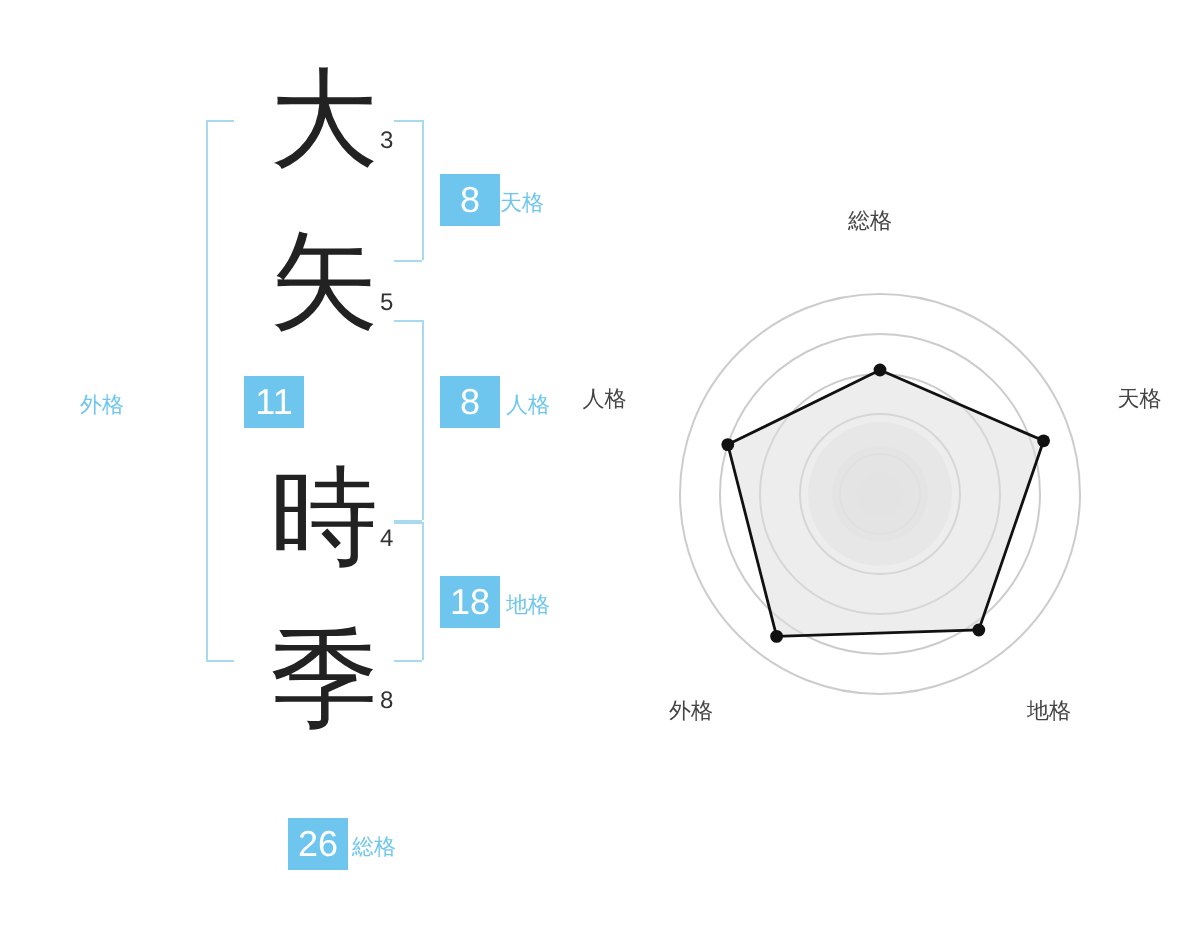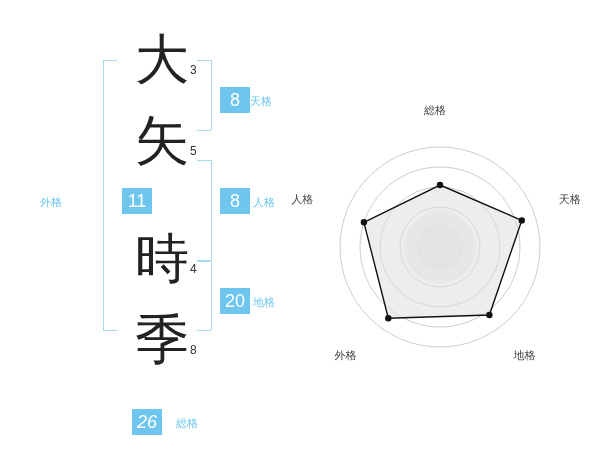--- a/index.html
+++ b/index.html
@@ -80,21 +80,21 @@
 
   .box-jinkaku  { left: 220px; top: 188px; }
   .lab-jinkaku  { left: 253px; top: 195px; }
 
   .box-chikaku  { left: 220px; top: 288px; }
   .lab-chikaku  { left: 253px; top: 295px; }
 
   .box-gaikaku  { left: 74px;  top: 188px; margin-left: 48px; }
   .lab-gaikaku  { left: 40px;  top: 195px; }
 
-  .box-soukaku  { left: 132px; top: 409px; font-style: italic; }
+  .box-soukaku  { left: 144px; top: 409px; }
   .lab-soukaku  { left: 176px; top: 416px; }
 
   
   .brk {
     position: absolute;
     background: #a9d9ef;
   }
   .brk-h { height: 1px; }
   .brk-v { width: 1px; }
 
@@ -147,21 +147,21 @@
     <div class="stroke-num sn-1">5</div>
     <div class="stroke-num sn-2">4</div>
     <div class="stroke-num sn-3">8</div>
 
     <div class="numbox box-tenkaku">8</div>
     <div class="numlabel lab-tenkaku">天格</div>
 
     <div class="numbox box-jinkaku">8</div>
     <div class="numlabel lab-jinkaku">人格</div>
 
-    <div class="numbox box-chikaku">20</div>
+    <div class="numbox box-chikaku">18</div>
     <div class="numlabel lab-chikaku">地格</div>
 
     <div class="numbox box-gaikaku">11</div>
     <div class="numlabel lab-gaikaku">外格</div>
 
     <div class="numbox box-soukaku">26</div>
     <div class="numlabel lab-soukaku">総格</div>
   </div>
 
   <div class="radar-panel">

